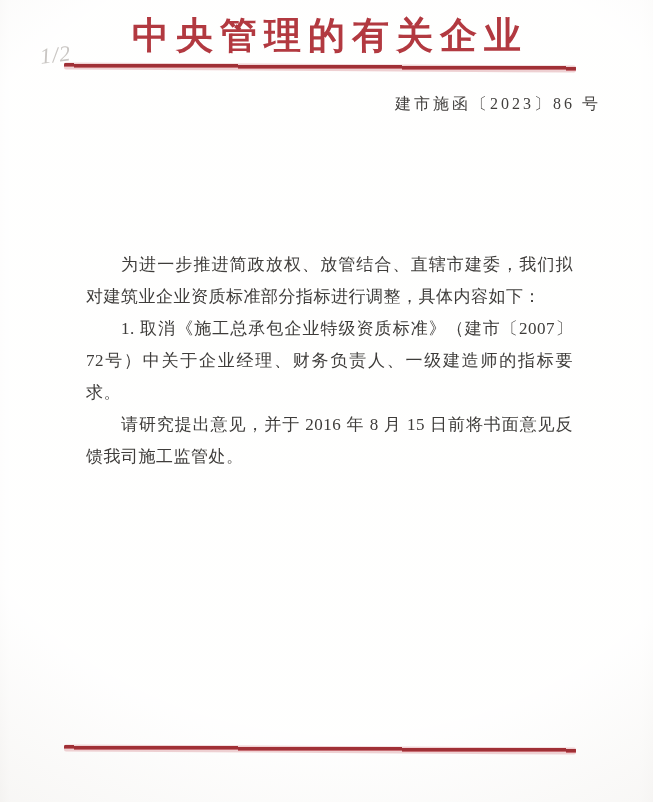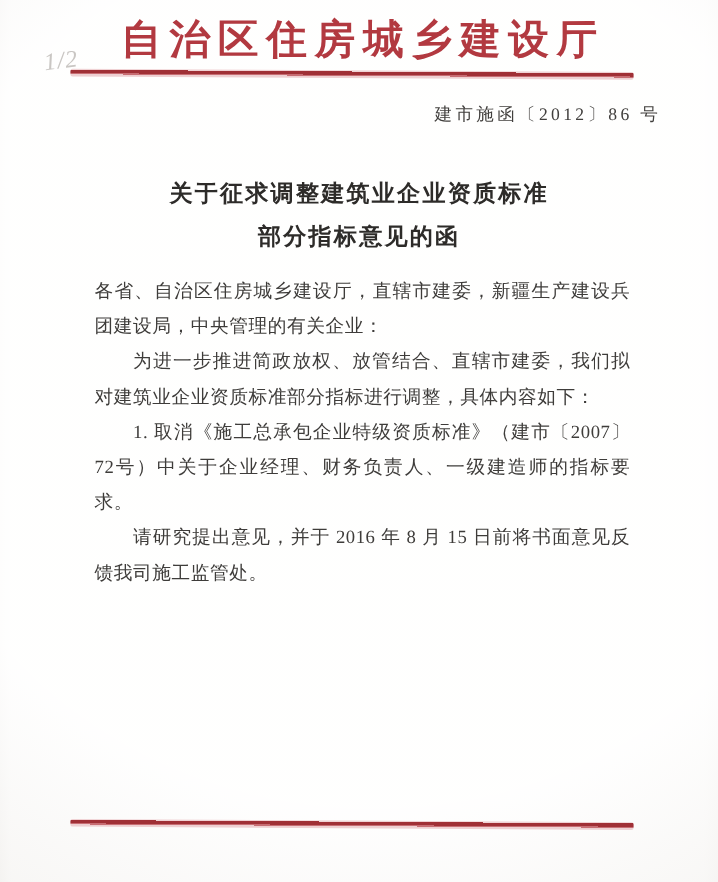--- a/index.html
+++ b/index.html
@@ -61,33 +61,28 @@
   .body-text p { margin: 0; }
   .para-indent { text-indent: 35px; }
 </style>
 </head>
 <body>
 
 <div class="paper">
 
   <div class="page-indicator">1/2</div>
 
-  <h1 class="letterhead">自治区住房城乡建设厅</h1>
+  <h1 class="letterhead">中央管理的有关企业</h1>
 
   <div class="rule rule-top"></div>
 
-  <div class="doc-number">建市施函〔2012〕86 号</div>
+  <div class="doc-number">建市施函〔2023〕86 号</div>
 
-  <h2 class="doc-title">
-    <span>关于征求调整建筑业企业资质标准</span><br>
-    <span>部分指标意见的函</span>
-  </h2>
 
   <div class="body-text">
-    <p>各省、自治区住房城乡建设厅，直辖市建委，新疆生产建设兵团建设局，中央管理的有关企业：</p>
     <p class="para-indent">为进一步推进简政放权、放管结合、直辖市建委，我们拟对建筑业企业资质标准部分指标进行调整，具体内容如下：</p>
     <p class="para-indent">1. 取消《施工总承包企业特级资质标准》（建市〔2007〕72号）中关于企业经理、财务负责人、一级建造师的指标要求。</p>
     <p class="para-indent">请研究提出意见，并于 2016 年 8 月 15 日前将书面意见反馈我司施工监管处。</p>
   </div>
 
   <div class="rule rule-bottom"></div>
 
 </div>
 
 </body></html>

